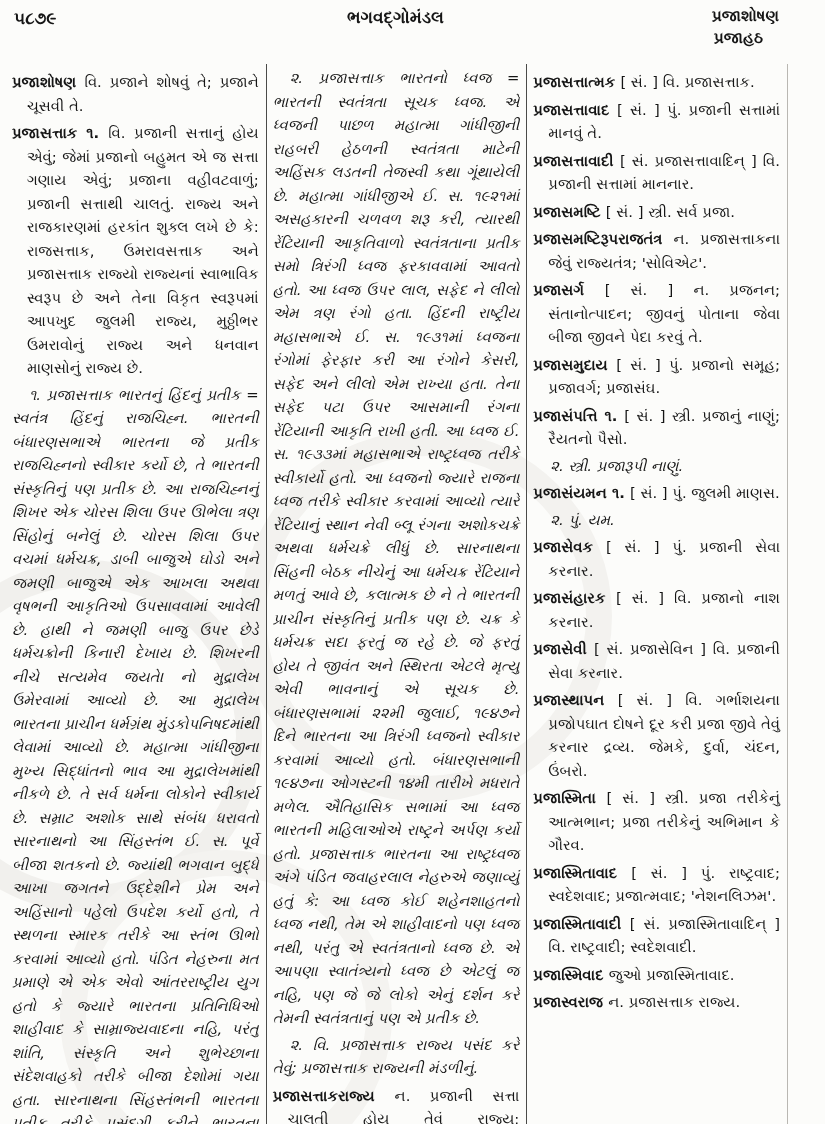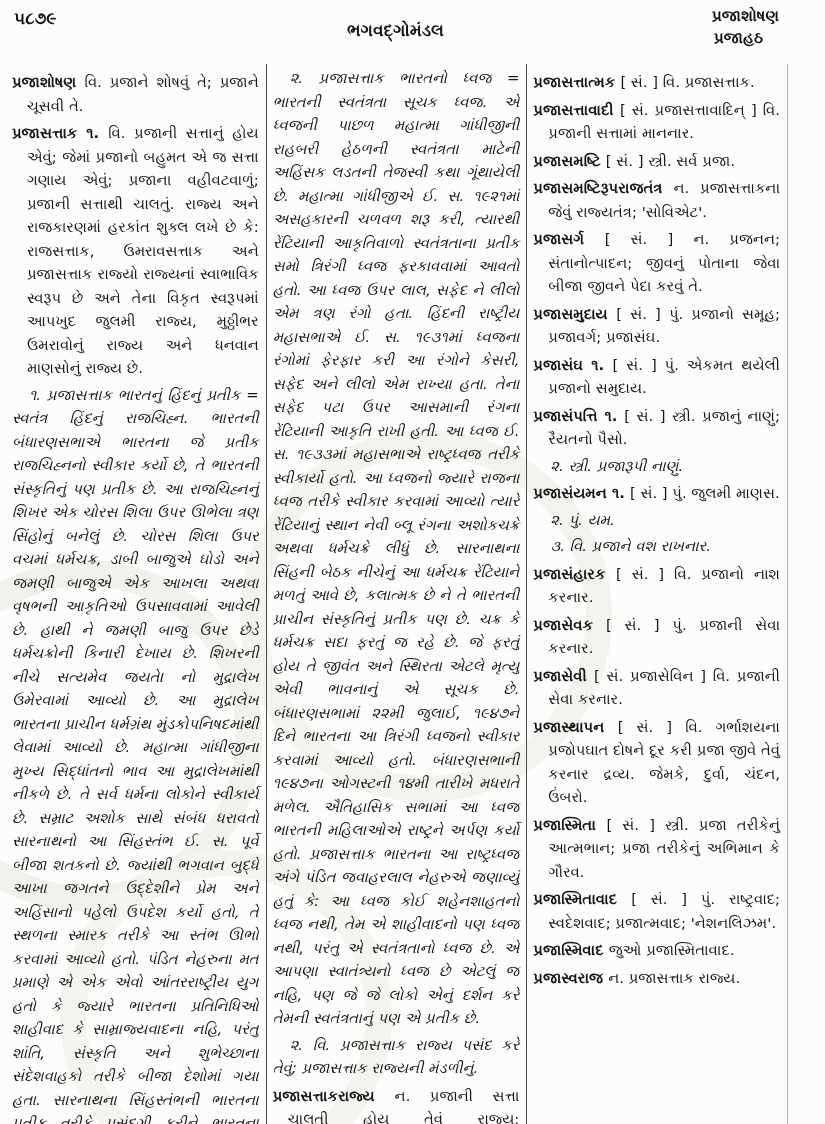--- a/index.html
+++ b/index.html
@@ -22,21 +22,21 @@
   .header {
     position: relative; z-index: 1;
     padding: 6px 12px 2px 14px;
     height: 52px;
   }
   .pageno {
     position: absolute; left: 14px; top: 8px;
     font-size: 17px; font-weight: bold;
   }
   .title {
-    position: absolute; left: 0; right: 0; top: 20px;
+    position: absolute; left: 0; right: 0; top: 7px;
     text-align: center; font-size: 17px; font-weight: bold;
   }
   .guides { position: absolute; right: 12px; top: 5px; text-align: right; font-weight: bold; font-size: 15.5px; line-height: 22px; }
   .guides .g2 { padding-right: 16px; }
 
   .columns {
     position: relative; z-index: 1;
     display: flex;
     margin: 4px 3px 0 6px;
     height: 1062px;
@@ -81,34 +81,34 @@
         <div class="para entry"><span class="hw">પ્રજાસત્તાક ૧. </span><span>વિ. પ્રજાની સત્તાનું હોય એવું; જેમાં પ્રજાનો બહુમત એ જ સત્તા ગણાય એવું; પ્રજાના વહીવટવાળું; પ્રજાની સત્તાથી ચાલતું. રાજ્ય અને રાજકારણમાં હરકાંત શુક્લ લખે છે કે: રાજસત્તાક, ઉમરાવસત્તાક અને પ્રજાસત્તાક રાજ્યો રાજ્યનાં સ્વાભાવિક સ્વરૂપ છે અને તેના વિકૃત સ્વરૂપમાં આપખુદ જુલમી રાજ્ય, મુઠ્ઠીભર ઉમરાવોનું રાજ્ય અને ધનવાન માણસોનું રાજ્ય છે.</span></div>
         <div class="para sub"><span>૧. પ્રજાસત્તાક ભારતનું હિંદનું પ્રતીક = સ્વતંત્ર હિંદનું રાજચિહ્ન. ભારતની બંધારણસભાએ ભારતના જે પ્રતીક રાજચિહ્નનો સ્વીકાર કર્યો છે, તે ભારતની સંસ્કૃતિનું પણ પ્રતીક છે. આ રાજચિહ્નનું શિખર એક ચોરસ શિલા ઉપર ઊભેલા ત્રણ સિંહોનું બનેલું છે. ચોરસ શિલા ઉપર વચમાં ધર્મચક્ર, ડાબી બાજુએ ઘોડો અને જમણી બાજુએ એક આખલા અથવા વૃષભની આકૃતિઓ ઉપસાવવામાં આવેલી છે. હાથી ને જમણી બાજુ ઉપર છેડે ધર્મચક્રોની કિનારી દેખાય છે. શિખરની નીચે સત્યમેવ જયતે। નો મુદ્રાલેખ ઉમેરવામાં આવ્યો છે. આ મુદ્રાલેખ ભારતના પ્રાચીન ધર્મગ્રંથ મુંડકોપનિષદમાંથી લેવામાં આવ્યો છે. મહાત્મા ગાંધીજીના મુખ્ય સિદ્ધાંતનો ભાવ આ મુદ્રાલેખમાંથી નીકળે છે. તે સર્વ ધર્મના લોકોને સ્વીકાર્ય છે. સમ્રાટ અશોક સાથે સંબંધ ધરાવતો સારનાથનો આ સિંહસ્તંભ ઈ. સ. પૂર્વે બીજા શતકનો છે. જ્યાંથી ભગવાન બુદ્ધે આખા જગતને ઉદ્દેશીને પ્રેમ અને અહિંસાનો પહેલો ઉપદેશ કર્યો હતો, તે સ્થળના સ્મારક તરીકે આ સ્તંભ ઊભો કરવામાં આવ્યો હતો. પંડિત નેહરુના મત પ્રમાણે એ એક એવો આંતરરાષ્ટ્રીય યુગ હતો કે જ્યારે ભારતના પ્રતિનિધિઓ શાહીવાદ કે સામ્રાજ્યવાદના નહિ, પરંતુ શાંતિ, સંસ્કૃતિ અને શુભેચ્છાના સંદેશવાહકો તરીકે બીજા દેશોમાં ગયા હતા. સારનાથના સિંહસ્તંભની ભારતના પ્રતીક તરીકે પસંદગી કરીને ભારતના વિશ્વબંધુત્વ ને વિશ્વશાંતિના આદર્શો મૂર્ત કરવામાં આવ્યા છે. તેમ જ એ ભારતના પ્રાચીન વારસા, સહિષ્ણુતાની ભાવના ને મહાત્મા ગાંધીજીના ઉપદેશને જાગતી રાખવાના ભારતના નિશ્ચય સાથે સુસંગત છે. પ્રતીકની ચોરસ શિલા ઉપરનું ધર્મચક્ર ધર્મ અથવા કાયદાના ચક્રનું પ્રતીક છે. એની ભાવના એ છે કે, ધર્મ અથવા કાયદો રાજાઓનો પણ રાજા છે ને તેને રાજાએ</span></div>
       </div>
     <div class="col">
         <div class="para sub"><span>૨. પ્રજાસત્તાક ભારતનો ધ્વજ = ભારતની સ્વતંત્રતા સૂચક ધ્વજ. એ ધ્વજની પાછળ મહાત્મા ગાંધીજીની રાહબરી હેઠળની સ્વતંત્રતા માટેની અહિંસક લડતની તેજસ્વી કથા ગૂંથાયેલી છે. મહાત્મા ગાંધીજીએ ઈ. સ. ૧૯૨૧માં અસહકારની ચળવળ શરૂ કરી, ત્યારથી રેંટિયાની આકૃતિવાળો સ્વતંત્રતાના પ્રતીક સમો ત્રિરંગી ધ્વજ ફરકાવવામાં આવતો હતો. આ ધ્વજ ઉપર લાલ, સફેદ ને લીલો એમ ત્રણ રંગો હતા. હિંદની રાષ્ટ્રીય મહાસભાએ ઈ. સ. ૧૯૩૧માં ધ્વજના રંગોમાં ફેરફાર કરી આ રંગોને કેસરી, સફેદ અને લીલો એમ રાખ્યા હતા. તેના સફેદ પટા ઉપર આસમાની રંગના રેંટિયાની આકૃતિ રાખી હતી. આ ધ્વજ ઈ. સ. ૧૯૩૩માં મહાસભાએ રાષ્ટ્રધ્વજ તરીકે સ્વીકાર્યો હતો. આ ધ્વજનો જ્યારે રાજના ધ્વજ તરીકે સ્વીકાર કરવામાં આવ્યો ત્યારે રેંટિયાનું સ્થાન નેવી બ્લૂ રંગના અશોકચક્રે અથવા ધર્મચક્રે લીધું છે. સારનાથના સિંહની બેઠક નીચેનું આ ધર્મચક્ર રેંટિયાને મળતું આવે છે, કલાત્મક છે ને તે ભારતની પ્રાચીન સંસ્કૃતિનું પ્રતીક પણ છે. ચક્ર કે ધર્મચક્ર સદા ફરતું જ રહે છે. જે ફરતું હોય તે જીવંત અને સ્થિરતા એટલે મૃત્યુ એવી ભાવનાનું એ સૂચક છે. બંધારણસભામાં ૨૨મી જુલાઈ, ૧૯૪૭ને દિને ભારતના આ ત્રિરંગી ધ્વજનો સ્વીકાર કરવામાં આવ્યો હતો. બંધારણસભાની ૧૯૪૭ના ઓગસ્ટની ૧૪મી તારીખે મધરાતે મળેલ. ઐતિહાસિક સભામાં આ ધ્વજ ભારતની મહિલાઓએ રાષ્ટ્રને અર્પણ કર્યો હતો. પ્રજાસત્તાક ભારતના આ રાષ્ટ્રધ્વજ અંગે પંડિત જવાહરલાલ નેહરુએ જણાવ્યું હતું કે: આ ધ્વજ કોઈ શહેનશાહતનો ધ્વજ નથી, તેમ એ શાહીવાદનો પણ ધ્વજ નથી, પરંતુ એ સ્વતંત્રતાનો ધ્વજ છે. એ આપણા સ્વાતંત્ર્યનો ધ્વજ છે એટલું જ નહિ, પણ જે જે લોકો એનું દર્શન કરે તેમની સ્વતંત્રતાનું પણ એ પ્રતીક છે.</span></div>
         <div class="para sub"><span>૨. વિ. પ્રજાસત્તાક રાજ્ય પસંદ કરે તેવું; પ્રજાસત્તાક રાજ્યની મંડળીનું.</span></div>
         <div class="para entry"><span class="hw">પ્રજાસત્તાકરાજ્ય </span><span>ન. પ્રજાની સત્તા ચાલતી હોય તેવું રાજ્ય; લોકશાસનવાળું રાજ્ય; જ્યાં વંશપરંપરાના એક રાજાની અથવા કોઈ પણ એક સમર્થ પુરુષની સત્તા નથી મનાતી પણ</span></div>
       </div>
     <div class="col">
         <div class="para entry"><span class="hw">પ્રજાસત્તાત્મક </span><span>[ સં. ] વિ. પ્રજાસત્તાક.</span></div>
+        <div class="para entry"><span class="hw">પ્રજાસત્તાવાદ </span><span>[ સં. ] પું. પ્રજાની સત્તામાં માનવું તે.</span></div>
         <div class="para entry"><span class="hw">પ્રજાસત્તાવાદી </span><span>[ સં. પ્રજાસત્તાવાદિન્ ] વિ. પ્રજાની સત્તામાં માનનાર.</span></div>
         <div class="para entry"><span class="hw">પ્રજાસમષ્ટિ </span><span>[ સં. ] સ્ત્રી. સર્વ પ્રજા.</span></div>
         <div class="para entry"><span class="hw">પ્રજાસમષ્ટિરૂપરાજતંત્ર </span><span>ન. પ્રજાસત્તાકના જેવું રાજ્યતંત્ર; 'સોવિએટ'.</span></div>
         <div class="para entry"><span class="hw">પ્રજાસર્ગ </span><span>[ સં. ] ન. પ્રજનન; સંતાનોત્પાદન; જીવનું પોતાના જેવા બીજા જીવને પેદા કરવું તે.</span></div>
         <div class="para entry"><span class="hw">પ્રજાસમુદાય </span><span>[ સં. ] પું. પ્રજાનો સમૂહ; પ્રજાવર્ગ; પ્રજાસંઘ.</span></div>
-        <div class="para entry"><span class="hw">પ્રજાસંઘ ૧. </span><span>[ સં. ] પું. એકમત થયેલી પ્રજાનો સમુદાય.</span></div>
         <div class="para entry"><span class="hw">પ્રજાસંપત્તિ ૧. </span><span>[ સં. ] સ્ત્રી. પ્રજાનું નાણું; રૈયતનો પૈસો.</span></div>
         <div class="para sub"><span>૨. સ્ત્રી. પ્રજારૂપી નાણું.</span></div>
         <div class="para entry"><span class="hw">પ્રજાસંયમન ૧. </span><span>[ સં. ] પું. જુલમી માણસ.</span></div>
         <div class="para sub"><span>૨. પું. યમ.</span></div>
-        <div class="para sub"><span>૩. વિ. પ્રજાને વશ રાખનાર.</span></div>
+        <div class="para entry"><span class="hw">પ્રજાસેવક </span><span>[ સં. ] પું. પ્રજાની સેવા કરનાર.</span></div>
         <div class="para entry"><span class="hw">પ્રજાસંહારક </span><span>[ સં. ] વિ. પ્રજાનો નાશ કરનાર.</span></div>
-        <div class="para entry"><span class="hw">પ્રજાસેવક </span><span>[ સં. ] પું. પ્રજાની સેવા કરનાર.</span></div>
         <div class="para entry"><span class="hw">પ્રજાસેવી </span><span>[ સં. પ્રજાસેવિન ] વિ. પ્રજાની સેવા કરનાર.</span></div>
         <div class="para entry"><span class="hw">પ્રજાસ્થાપન </span><span>[ સં. ] વિ. ગર્ભાશયના પ્રજોપઘાત દોષને દૂર કરી પ્રજા જીવે તેવું કરનાર દ્રવ્ય. જેમકે, દુર્વા, ચંદન, ઉંબરો.</span></div>
         <div class="para entry"><span class="hw">પ્રજાસ્મિતા </span><span>[ સં. ] સ્ત્રી. પ્રજા તરીકેનું આત્મભાન; પ્રજા તરીકેનું અભિમાન કે ગૌરવ.</span></div>
         <div class="para entry"><span class="hw">પ્રજાસ્મિતાવાદ </span><span>[ સં. ] પું. રાષ્ટ્રવાદ; સ્વદેશવાદ; પ્રજાત્મવાદ; 'નેશનલિઝમ'.</span></div>
+        <div class="para entry"><span class="hw">પ્રજાસ્મિતાવાદી </span><span>[ સં. પ્રજાસ્મિતાવાદિન્ ] વિ. રાષ્ટ્રવાદી; સ્વદેશવાદી.</span></div>
         <div class="para entry"><span class="hw">પ્રજાસ્મિવાદ </span><span>જુઓ પ્રજાસ્મિતાવાદ.</span></div>
         <div class="para entry"><span class="hw">પ્રજાસ્વરાજ </span><span>ન. પ્રજાસત્તાક રાજ્ય.</span></div>
       </div>
   </div>
 </div>
 
 </body></html>

